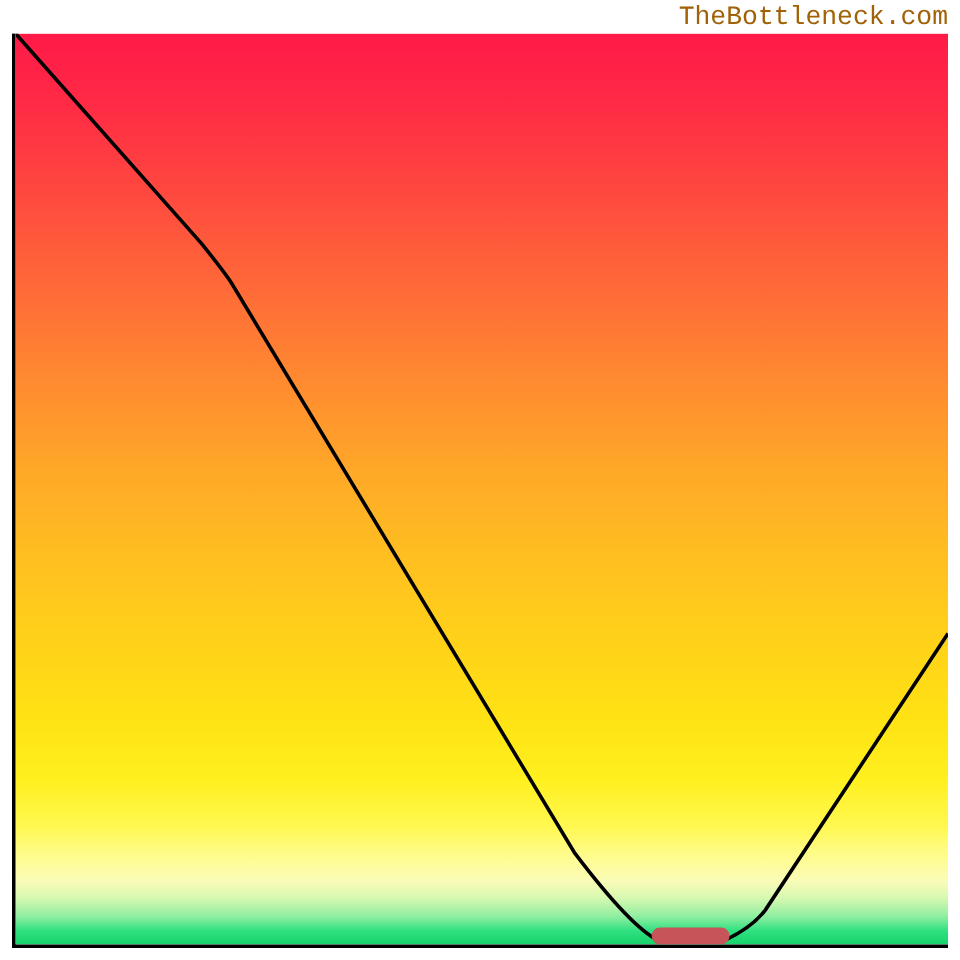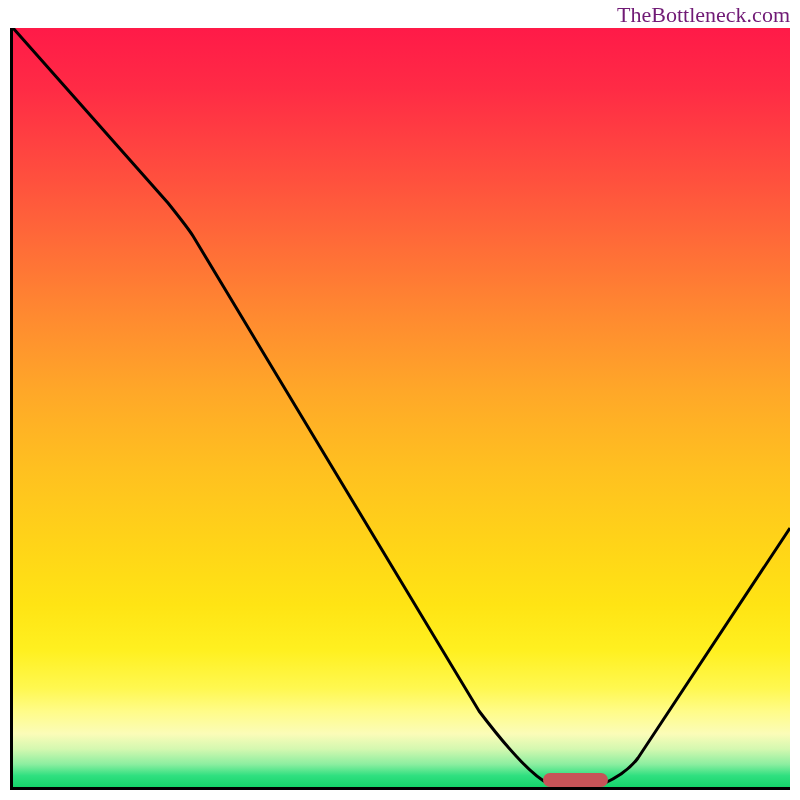--- a/index.html
+++ b/index.html
@@ -11,22 +11,22 @@
   .container {
     width: 800px;
     height: 800px;
     position: relative;
   }
   .watermark {
     position: absolute;
     top: 2px;
     right: 10px;
     font-size: 22px;
-    color: #701a75;
-    font-family: Liberation Serif, serif;
+    color: #a16207;
+    font-family: Liberation Mono, monospace;
     z-index: 10;
   }
   .chart-area {
     position: absolute;
     top: 28px;
     left: 10px;
     width: 780px;
     height: 762px;
     border-left: 3px solid #000;
     border-bottom: 3px solid #000;

